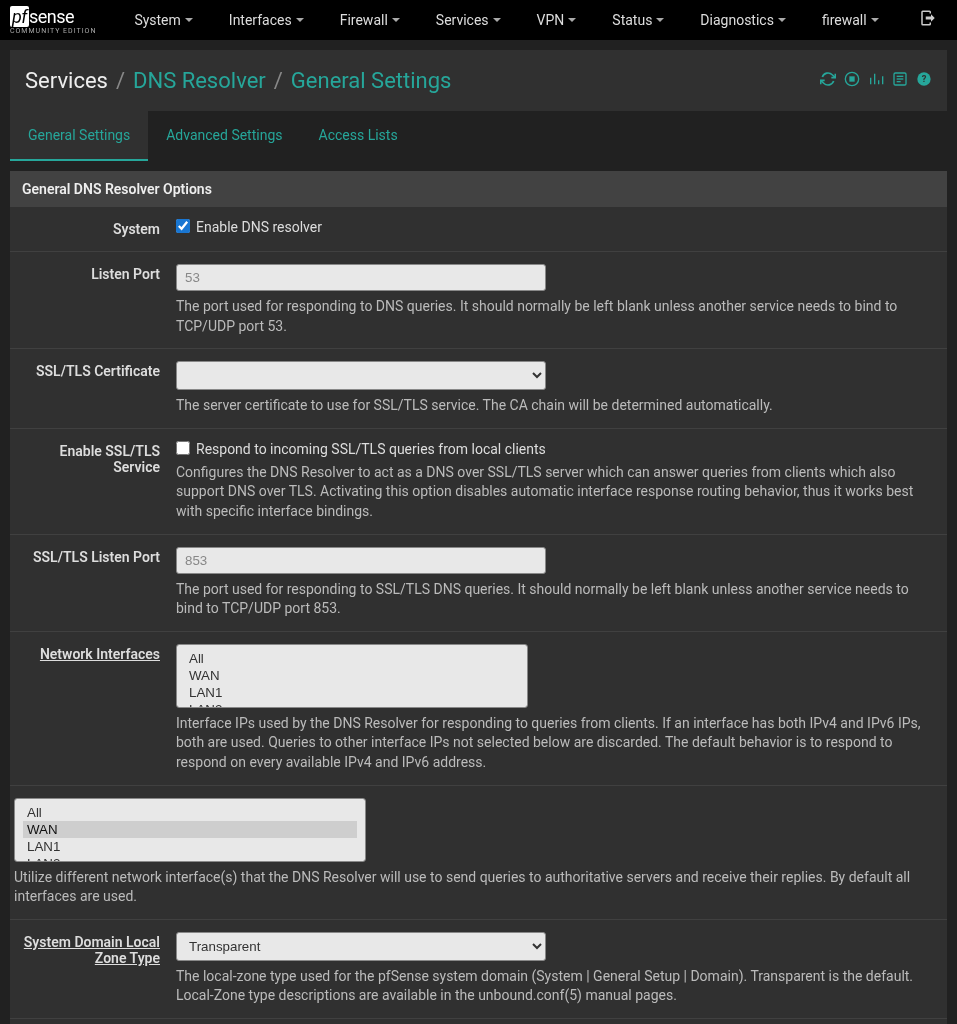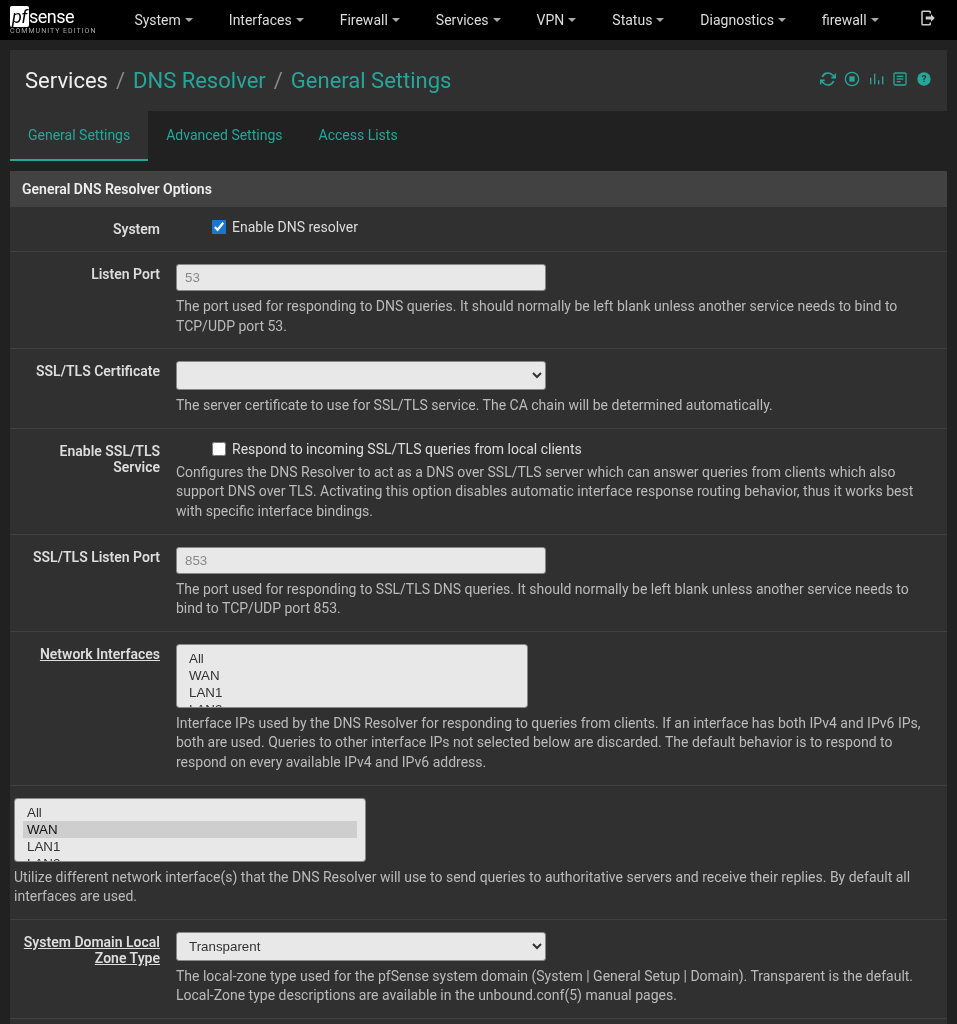--- a/index.html
+++ b/index.html
@@ -147,24 +147,23 @@
 .form-field select[multiple] option {
   padding: 1px 4px;
 }
 .help-text {
   color: #bbb;
   margin-top: 6px;
   line-height: 1.4;
 }
 .checkbox-line {
   display: flex;
-  align-items: center;
+  align-items: flex-start;
   gap: 6px;
   color: #ddd;
-  margin-left: 36px;
 }
 .checkbox-line input[type="checkbox"] {
   accent-color: #1976d2;
   width: 14px;
   height: 14px;
 }
 </style>
 </head>
 <body>
 

